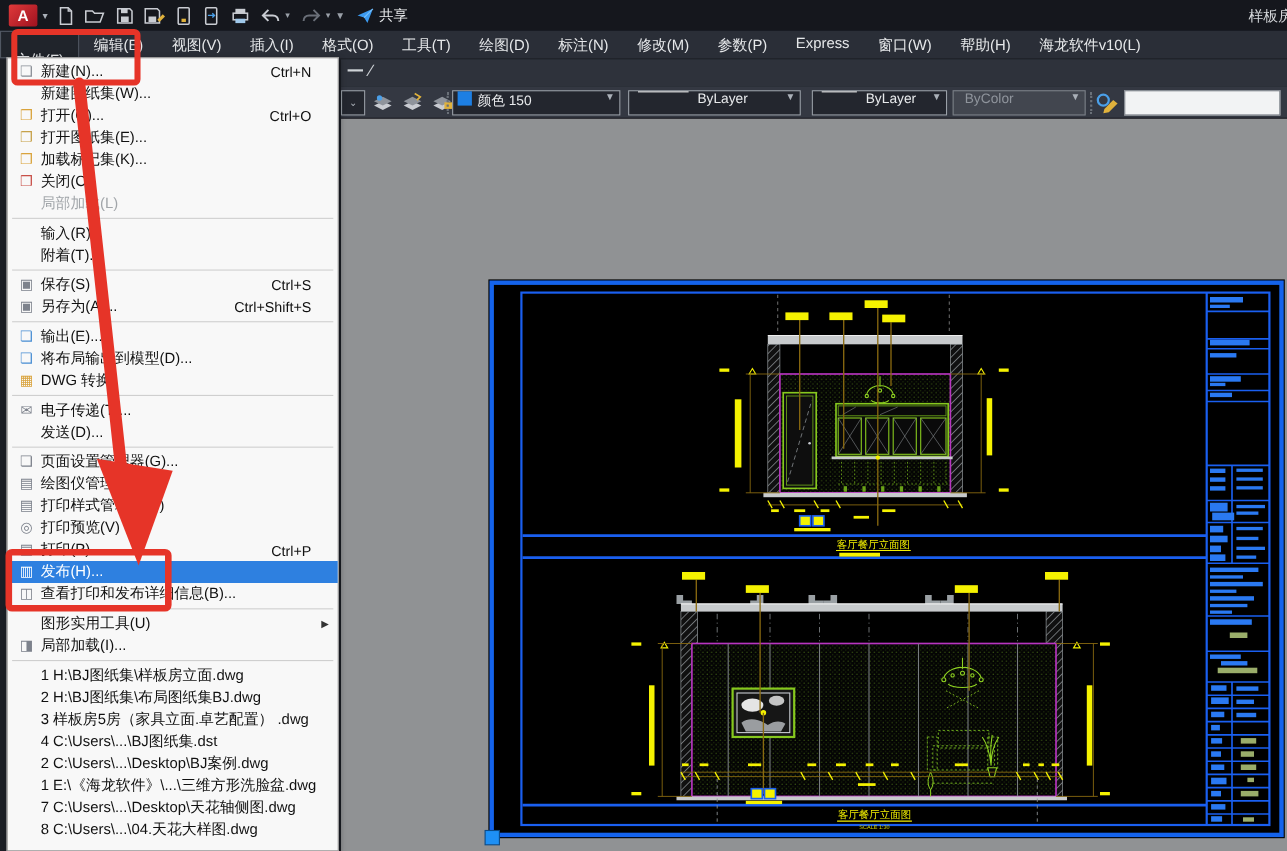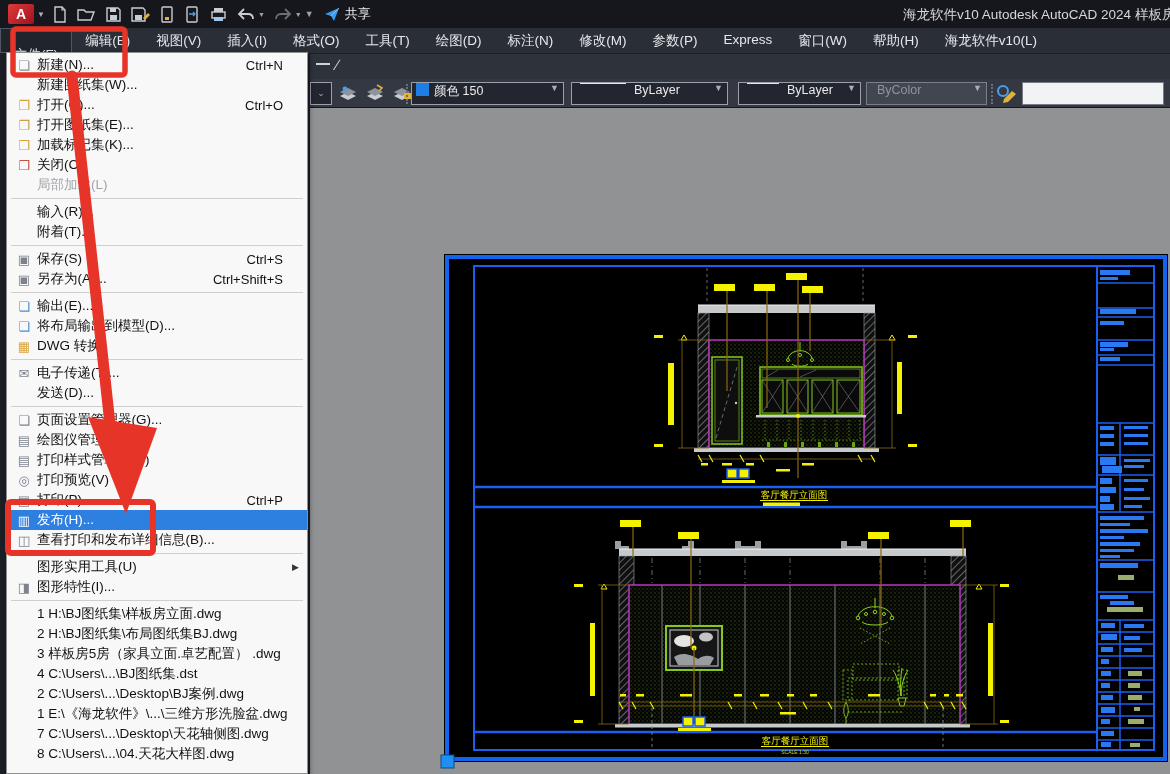--- a/index.html
+++ b/index.html
@@ -117,21 +117,20 @@
       <span class="caret">▼</span>
       <span class="caret" style="font-size:9px;">▼</span>
     </div>
     <div class="share">
       <svg width="16" height="15" viewBox="0 0 16 15">
           <path d="M1 7L15 1 10 14 7 9z" fill="#3b9af0"></path>
           <path d="M7 9l8-8" stroke="#7cc0f7" stroke-width="1"></path>
         </svg>
       <span>共享</span>
     </div>
-    <div class="win-title">海龙软件v10 Autodesk AutoCAD 2024</div>
     <div class="win-title-right">样板房</div>
   </div>
 
   <div class="menubar">
 
   <span class="mitem active">文件(F)</span>
       <span class="mitem">编辑(E)</span>
       <span class="mitem">视图(V)</span>
       <span class="mitem">插入(I)</span>
       <span class="mitem">格式(O)</span>
@@ -823,21 +822,21 @@
 
       <div class="fm-row">
         <span class="ic"></span>
         <span class="lb">图形实用工具(U)</span>
         <span class="sc"></span>
         <span class="ar">▶</span>
       </div>
 
       <div class="fm-row">
         <span class="ic" style="color: rgb(125, 130, 140);">◨</span>
-        <span class="lb">图形特性(I)...</span>
+        <span class="lb">局部加载(I)...</span>
         <span class="sc"></span>
         <span class="ar"></span>
       </div>
 
       <div class="fm-row sep">
         <span class="ic"></span>
         <span class="lb"></span>
         <span class="sc"></span>
         <span class="ar"></span>
       </div>

